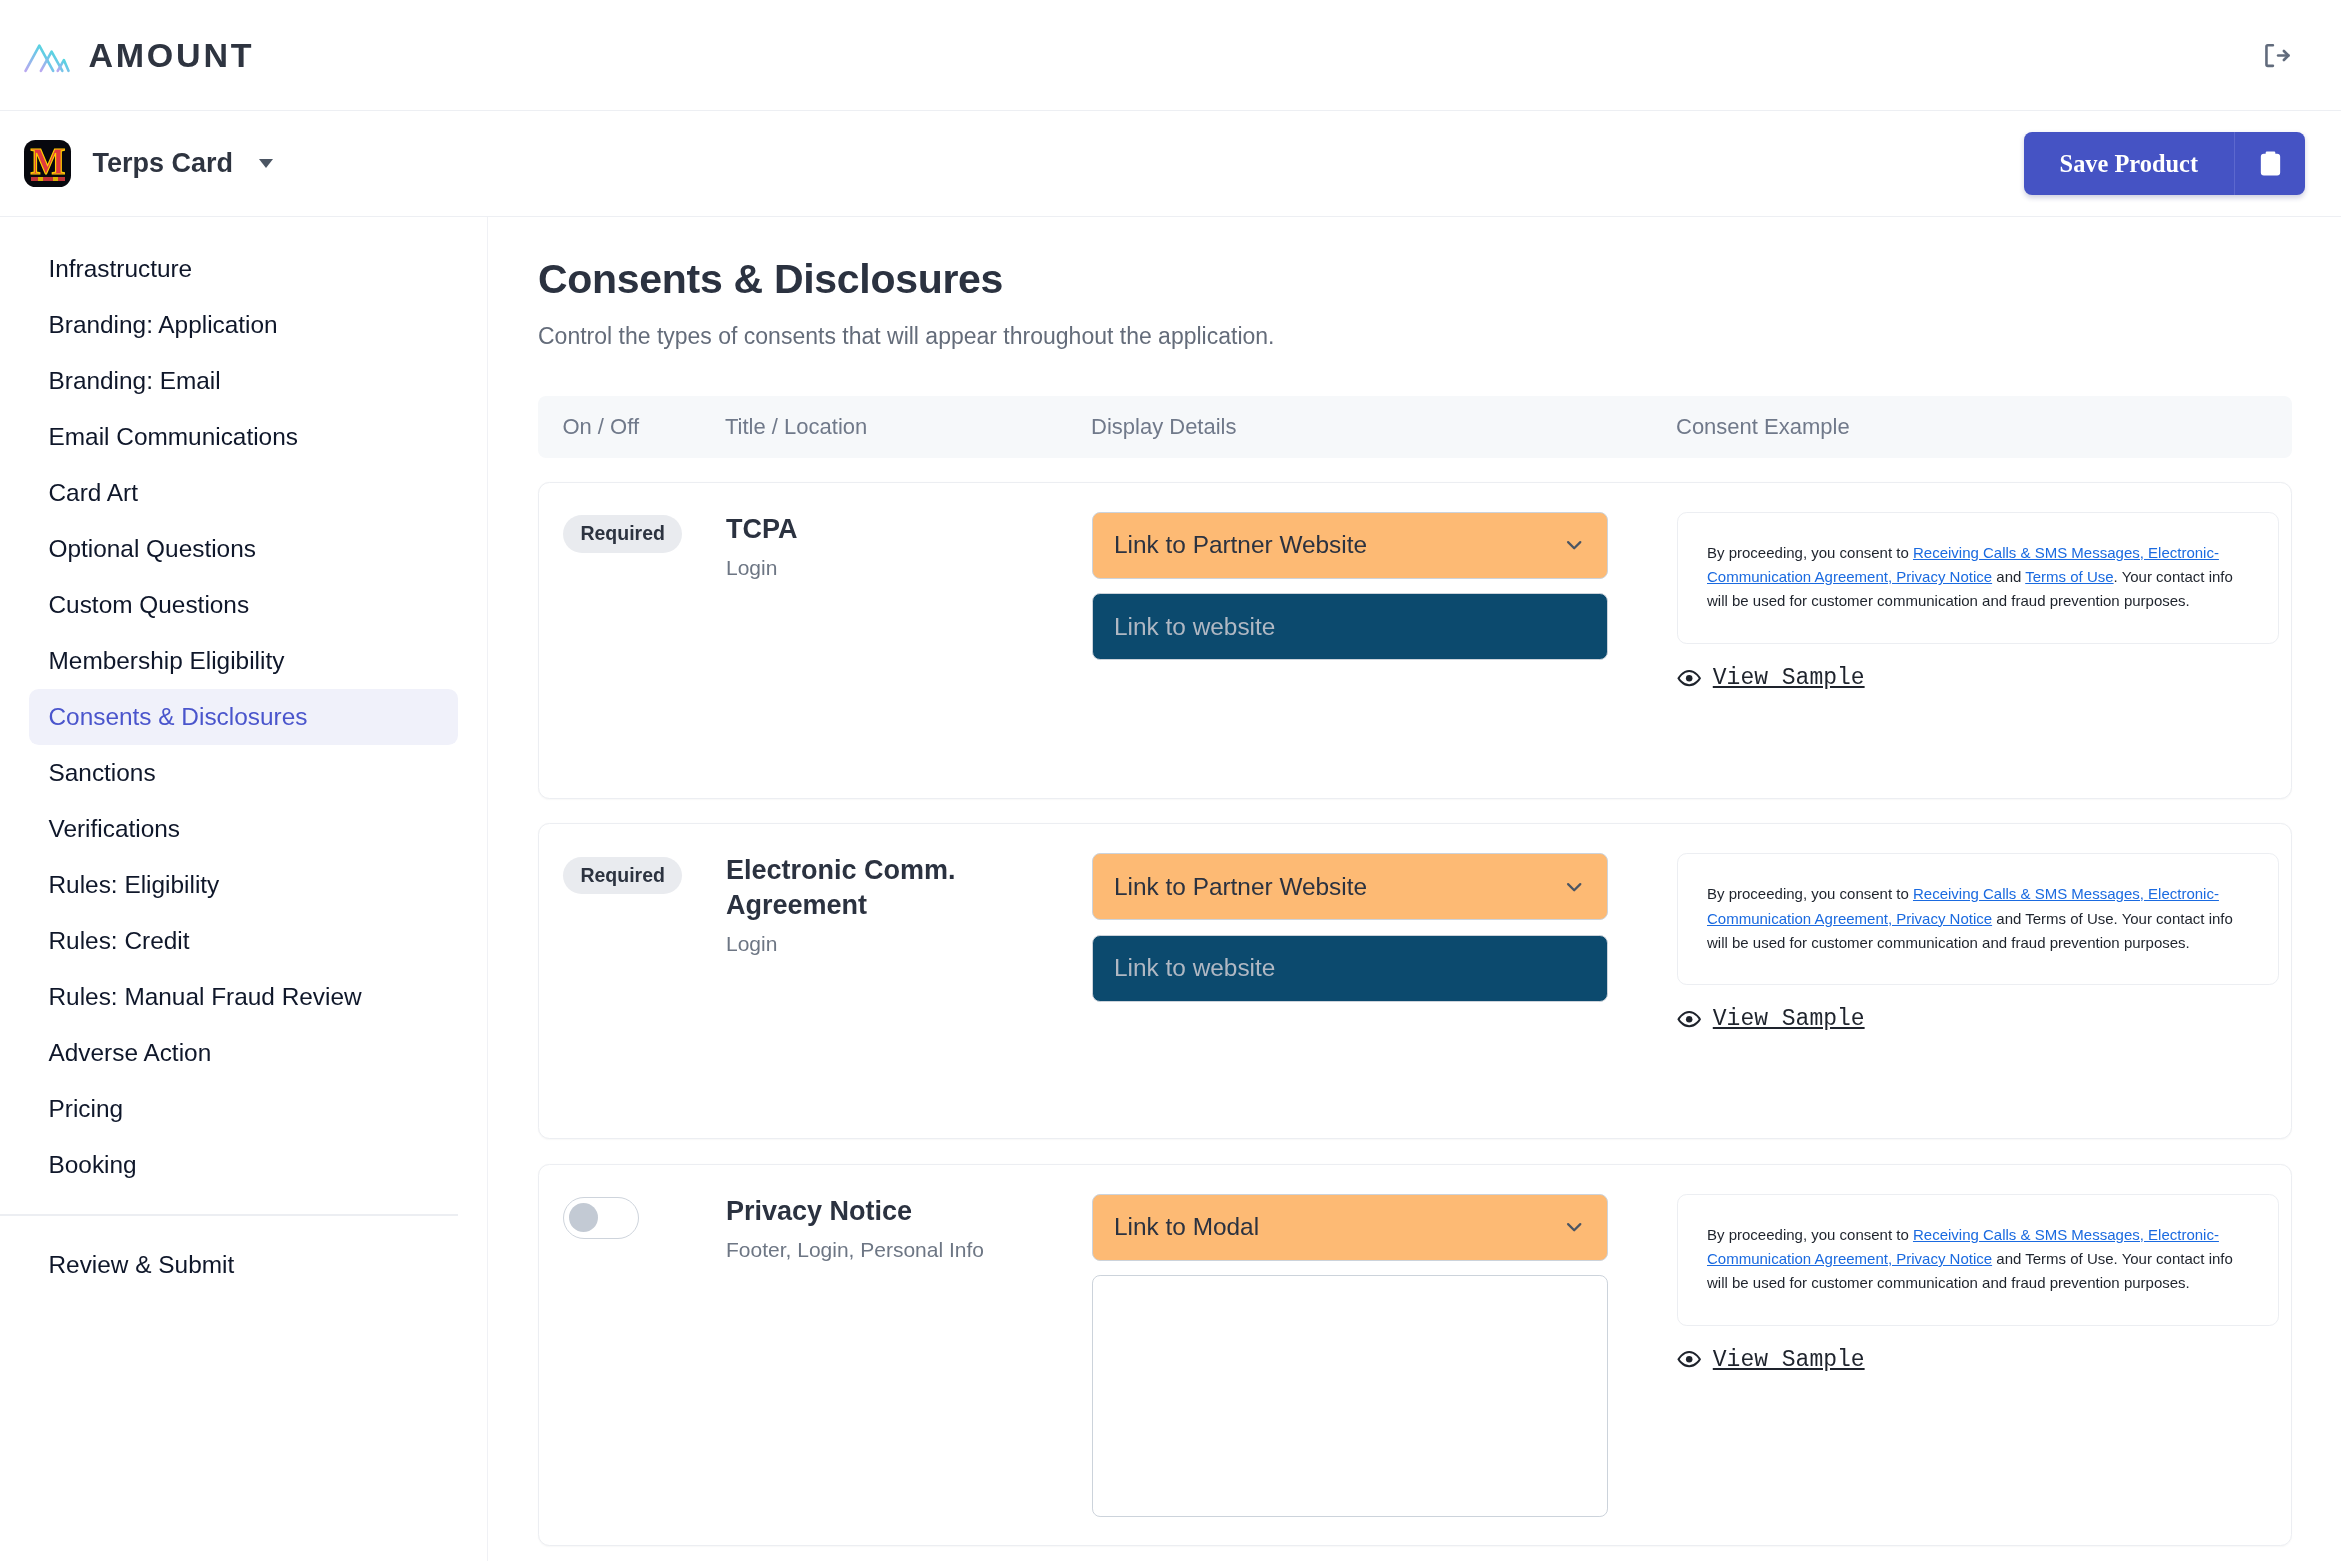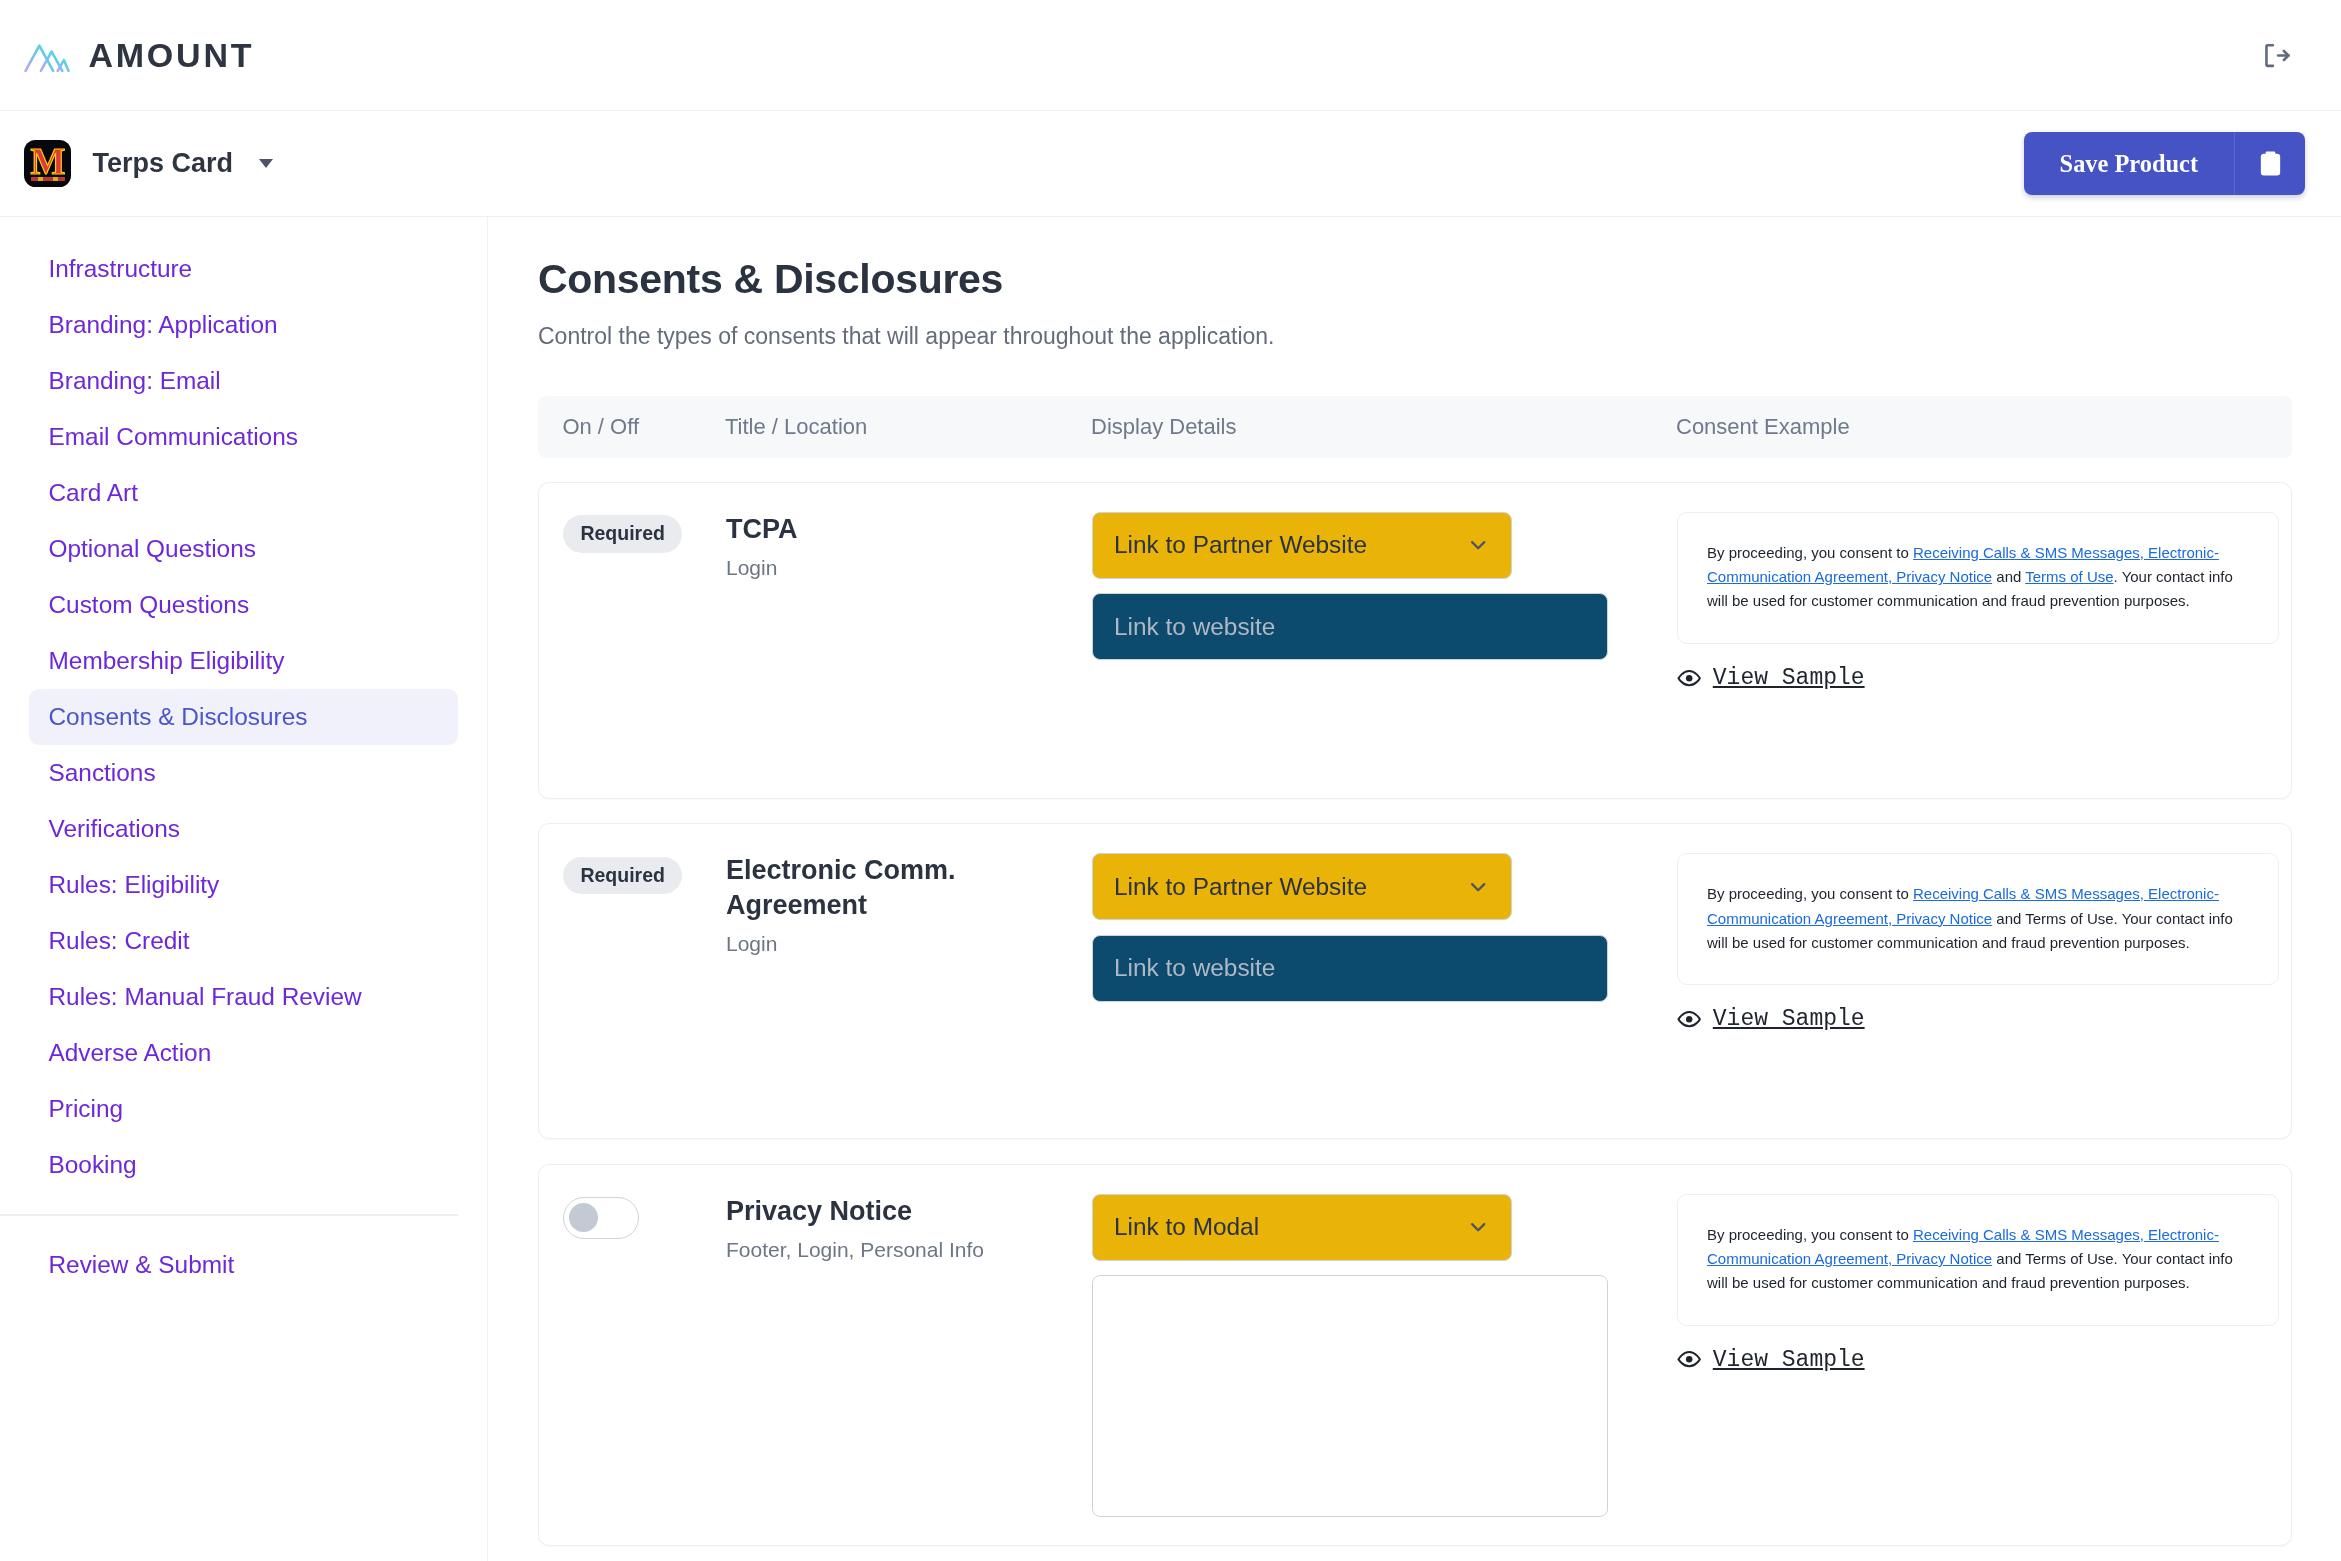--- a/index.html
+++ b/index.html
@@ -104,21 +104,21 @@
     width: 488px; flex: none;
     padding: 24.4px 0 0 0;
     border-right: 1.6px solid #f0f1f5;
     background: #fff;
   }
   .nav-item {
     display: block;
     margin: 0 29px;
     padding: 14px 19.5px;
     font-size: 24.4px;
-    color: #6d28d9;
+    color: #0f172a;
     border-radius: 9.8px;
     cursor: pointer;
     white-space: nowrap;
   }
   .nav-item.active {
     background: #f0f1fa;
     color: #4a55cc;
   }
   .nav-divider {
     height: 1.6px; background: #eceef2;
@@ -189,26 +189,26 @@
   }
 
   .consent-title {
     font-size: 27px; font-weight: 700; color: #2b3240;
     line-height: 1.28;
     max-width: 268px;
   }
   .consent-loc { margin-top: 9.8px; font-size: 21px; color: #6d7684; }
 
   .select {
-    width: 420px; height: 67px;
+    width: 516px; height: 67px;
     border: 1.6px solid #ccd3db; border-radius: 8.1px;
     display: flex; align-items: center; justify-content: space-between;
     padding: 0 21px 0 21px;
     font-size: 24.4px; color: #2b3240;
-    cursor: pointer; background: #eab308;
+    cursor: pointer; background: #fdba74;
   }
   .select .chev { color: #4b5563; font-size: 23px; line-height: 1; }
   .textinput {
     width: 516px; height: 67px; margin-top: 14.6px;
     border: 1.6px solid #ccd3db; border-radius: 8.1px;
     display: flex; align-items: center;
     padding: 0 21px;
     font-size: 24.4px; color: #b0b8c3;
     background: #0c4a6e; cursor: text;
   }

